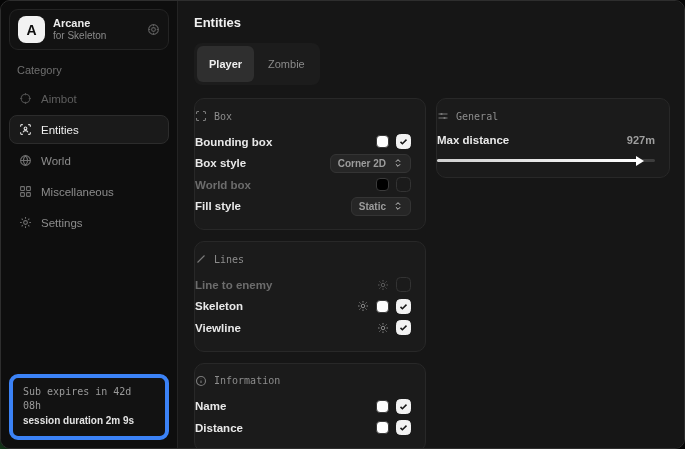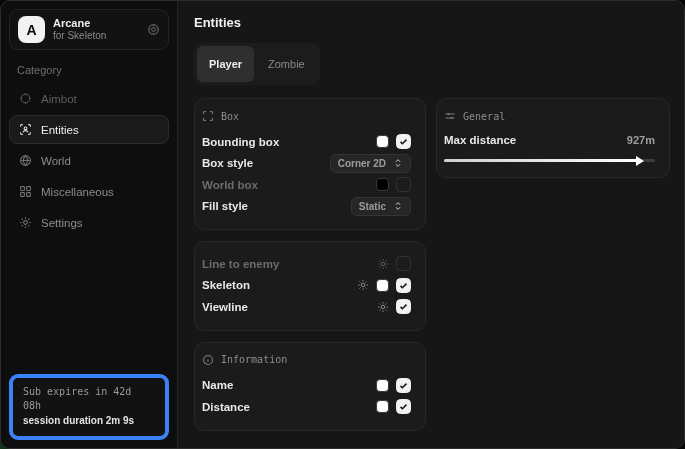--- a/index.html
+++ b/index.html
@@ -75,21 +75,21 @@
     font-size:11px; padding:12px 12px; border-radius:6px; color:#8a8a8a; cursor:pointer;
   }
   .tab.active { background:#2f2f2f; color:#f0f0f0; font-weight:700; }
 
   .columns { display:flex; gap:10px; align-items:flex-start; }
   .col-left  { width:238px; display:flex; flex-direction:column; gap:11px; }
   .col-right { width:240px; }
 
   .card {
     background:#1b1b1b; border:1px solid #282828; border-radius:10px;
-    padding:11px 14px 12px 7px;
+    padding:11px 14px 12px 0;
   }
   .card-title {
     display:flex; align-items:center; gap:7px;
     font-family:"DejaVu Sans Mono", monospace; font-size:10px; color:#8d8d8d;
     margin-bottom:9px;
   }
   .card-title .cicon { display:flex; align-items:center; color:#7a7a7a; }
 
   .row { display:flex; align-items:center; height:21.5px; }
   .row-label { flex:1; font-size:11.5px; font-weight:700; color:#e9e9e9; }
@@ -286,20 +286,28 @@
                   <svg width="10" height="10" viewBox="0 0 24 24" fill="none" stroke="currentColor" stroke-width="2.4">
                       <path d="M7 9l5-5 5 5M7 15l5 5 5-5"></path>
                     </svg>
                 </span>
               </span>
             </span>
           </div>
         </div>
 
         <div class="card">
+          <div class="card-title">
+            <span class="cicon">
+              <svg width="12" height="12" viewBox="0 0 24 24" fill="none" stroke="currentColor" stroke-width="2.2">
+                  <path d="M5 19L19 5"></path>
+                </svg>
+            </span>
+            <span>Lines</span>
+          </div>
 
           <div class="row dim">
             <span class="row-label">Line to enemy</span>
             <span class="controls">
               <span class="gear-btn">
                 <svg width="12" height="12" viewBox="0 0 24 24" fill="none" stroke="currentColor" stroke-width="2">
                     <circle cx="12" cy="12" r="3.5"></circle>
                     <path d="M12 2v3M12 19v3M2 12h3M19 12h3M4.9 4.9l2.1 2.1M17 17l2.1 2.1M19.1 4.9L17 7M7 17l-2.1 2.1"></path>
                   </svg>
               </span>

